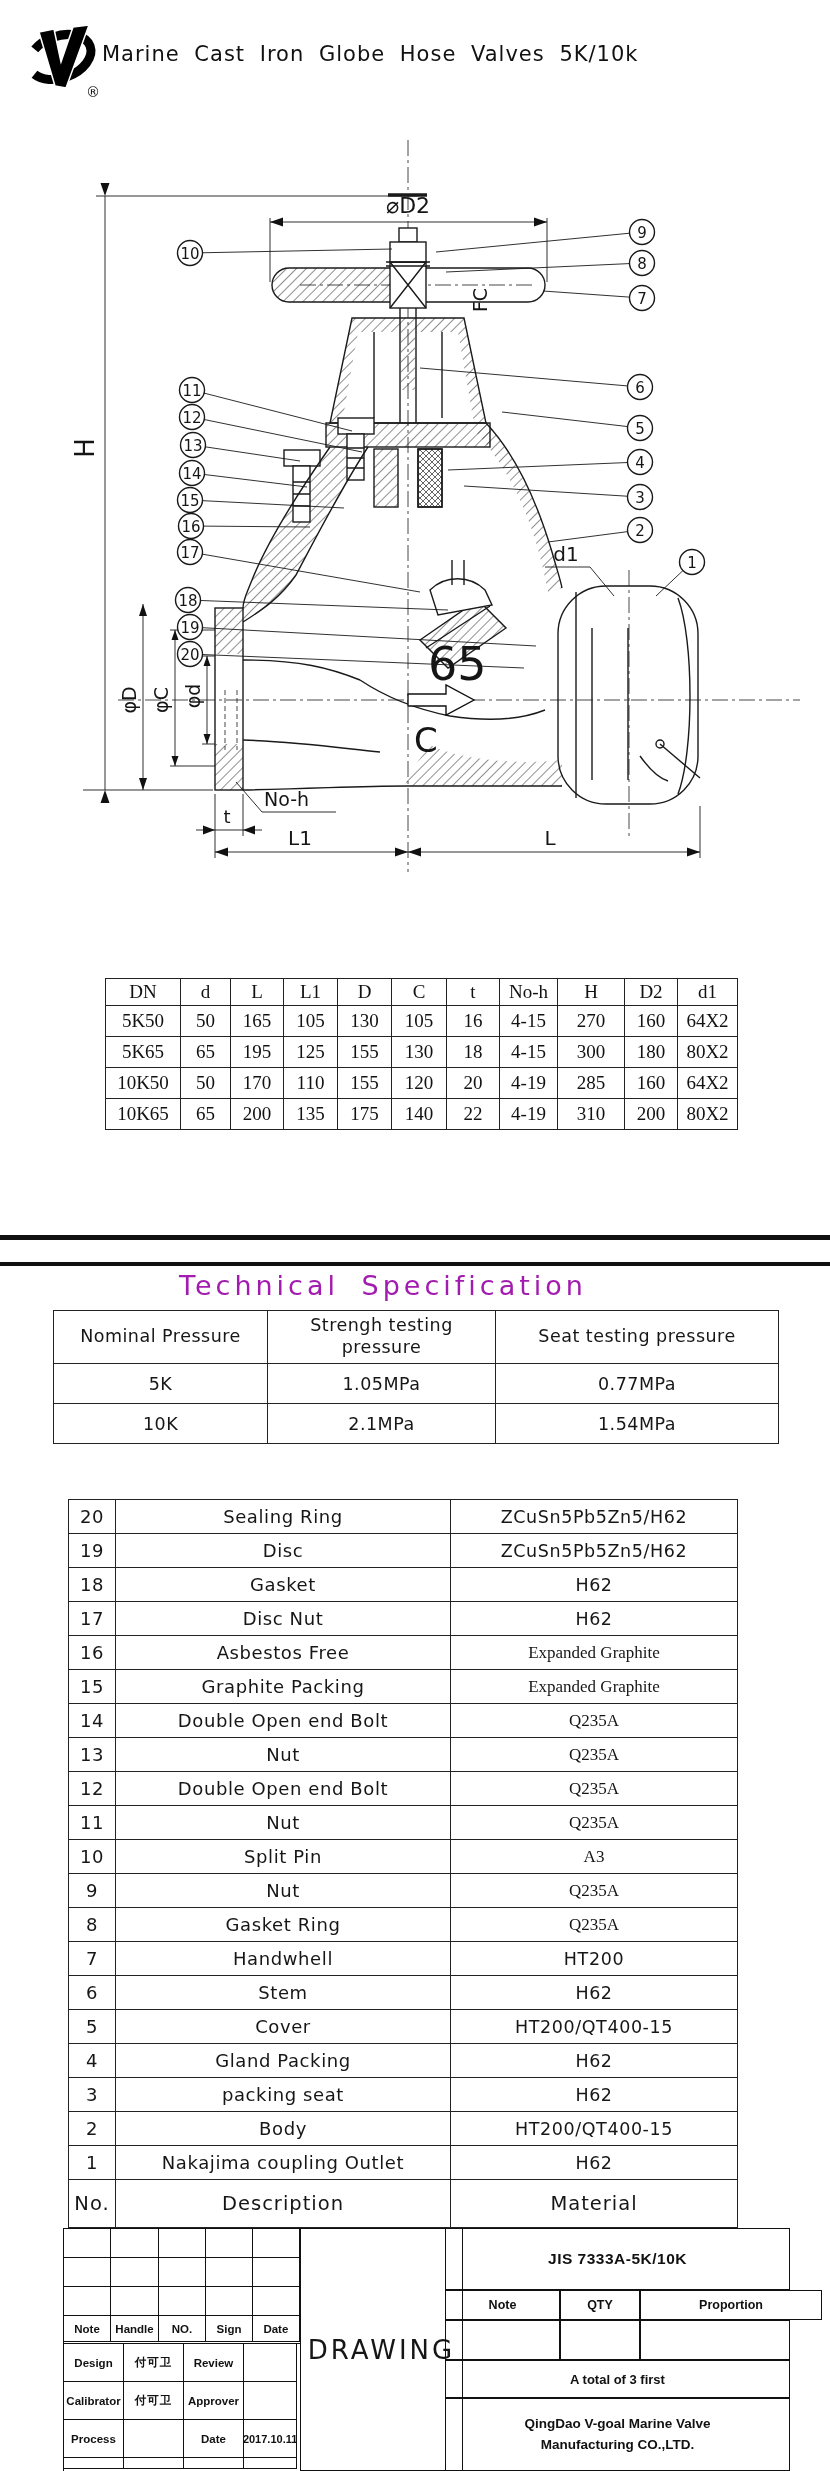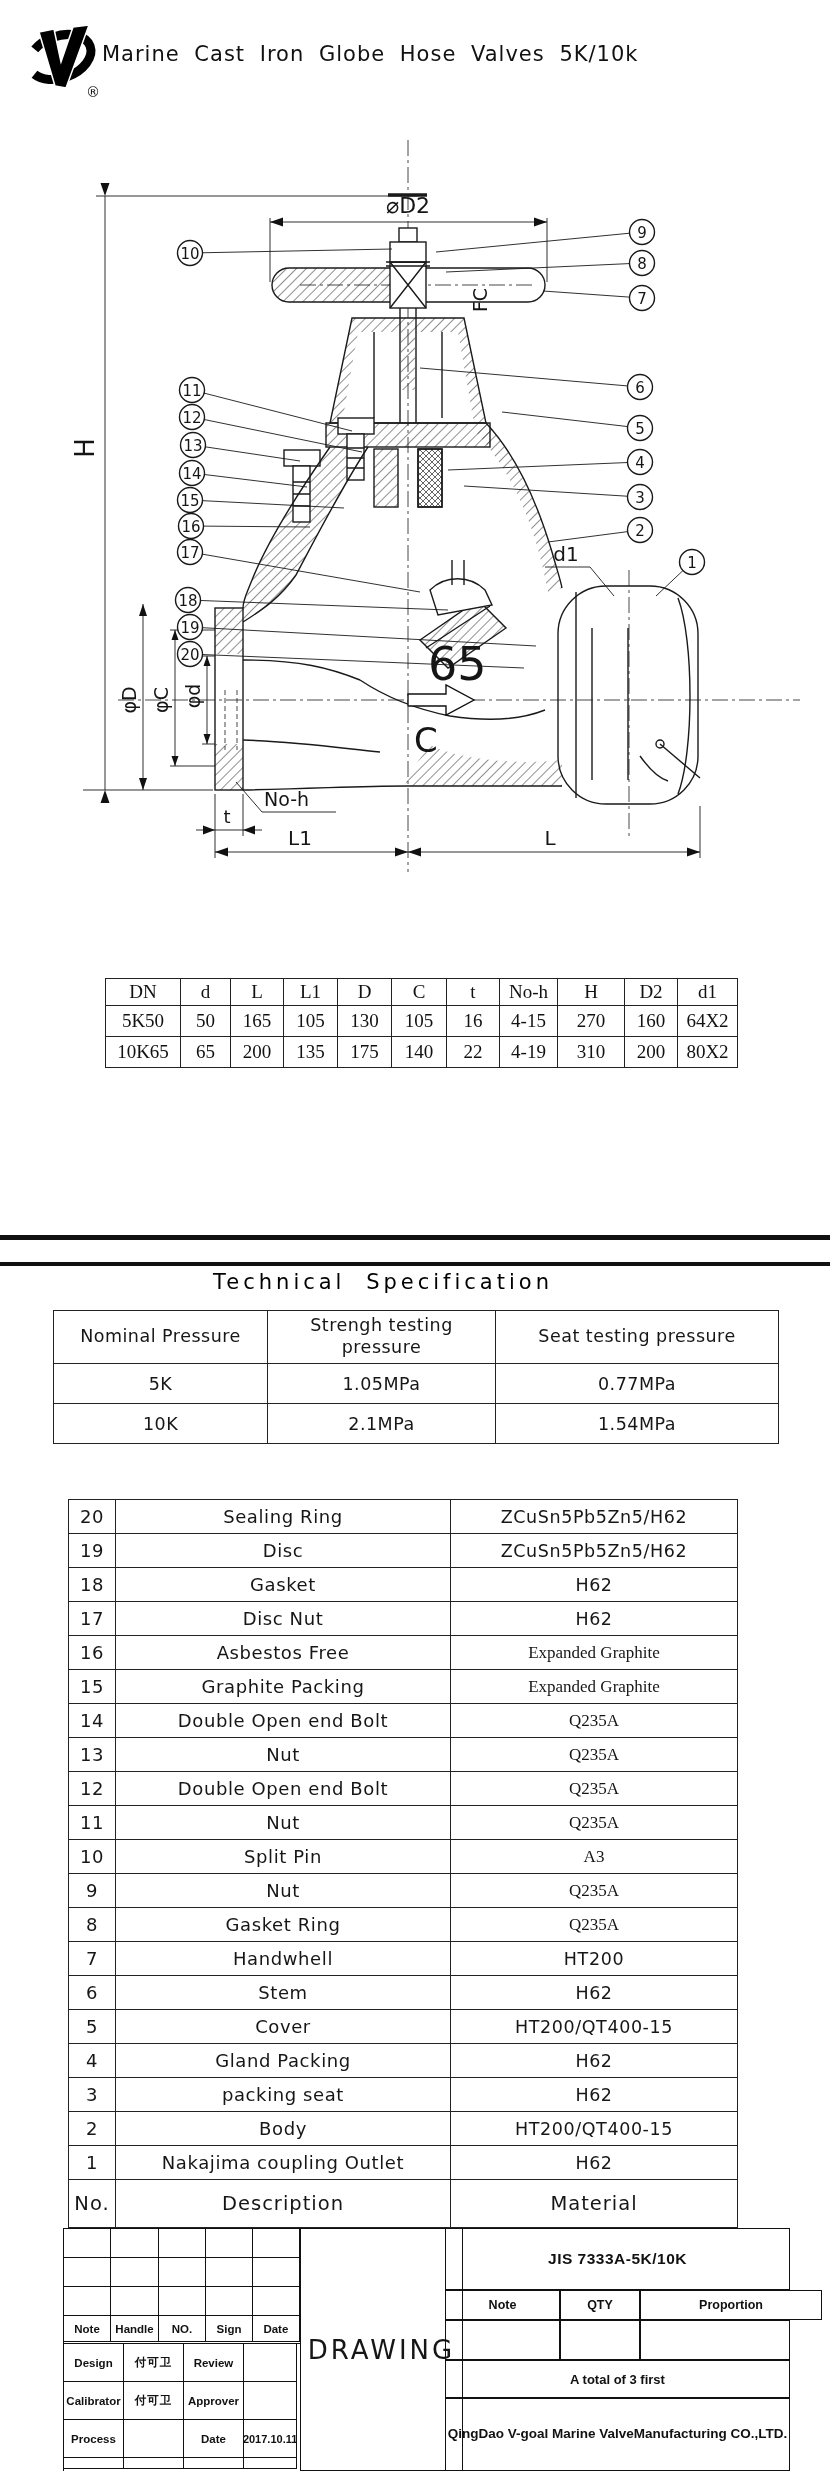--- a/index.html
+++ b/index.html
@@ -15,22 +15,22 @@
 svg text{fill:#151515;font-family:"DejaVu Sans",sans-serif}
 
 .rule{position:absolute;left:0;width:830px;background:#111}
 
 .dimtbl{position:absolute;left:105px;top:978px;border-collapse:collapse;table-layout:fixed;
   font-family:"Liberation Serif",serif;font-size:19px}
 .dimtbl th,.dimtbl td{border:1.5px solid #222;text-align:center;font-weight:normal;padding:0}
 .dimtbl thead th{height:27px}
 .dimtbl tbody td{height:31px}
 
-.spec-title{position:absolute;left:53px;top:1270px;width:660px;text-align:center;font-size:21px;
-  letter-spacing:4px;word-spacing:10px;color:#000000}
+.spec-title{position:absolute;left:53px;top:1270px;width:660px;text-align:center;font-size:27px;
+  letter-spacing:4px;word-spacing:10px;color:#a21caf}
 .spectbl{position:absolute;left:53px;top:1310px;border-collapse:collapse;table-layout:fixed;font-size:17.5px;letter-spacing:.5px}
 .spectbl th,.spectbl td{border:1.6px solid #222;text-align:center;font-weight:normal;padding:0}
 .spectbl thead th{height:53px;line-height:1.25}
 .spectbl tbody td{height:40px}
 .wrapnarrow{display:inline-block;width:150px}
 
 .partstbl{position:absolute;left:68px;top:1499px;border-collapse:collapse;table-layout:fixed}
 .partstbl td{border:1.5px solid #222;text-align:center;padding:0;height:34px;font-size:18px;letter-spacing:.6px}
 .partstbl tr.pfoot td{height:48px;font-size:19.5px;letter-spacing:1px}
 td.mser{font-family:"Liberation Serif",serif;font-size:17px;letter-spacing:0}
@@ -298,20 +298,46 @@
           <td>105</td>
           <td>130</td>
           <td>105</td>
           <td>16</td>
           <td>4-15</td>
           <td>270</td>
           <td>160</td>
           <td>64X2</td>
         </tr>
         <tr>
+          <td>5K65</td>
+          <td>65</td>
+          <td>195</td>
+          <td>125</td>
+          <td>155</td>
+          <td>130</td>
+          <td>18</td>
+          <td>4-15</td>
+          <td>300</td>
+          <td>180</td>
+          <td>80X2</td>
+        </tr>
+        <tr>
+          <td>10K50</td>
+          <td>50</td>
+          <td>170</td>
+          <td>110</td>
+          <td>155</td>
+          <td>120</td>
+          <td>20</td>
+          <td>4-19</td>
+          <td>285</td>
+          <td>160</td>
+          <td>64X2</td>
+        </tr>
+        <tr>
           <td>10K65</td>
           <td>65</td>
           <td>200</td>
           <td>135</td>
           <td>175</td>
           <td>140</td>
           <td>22</td>
           <td>4-19</td>
           <td>310</td>
           <td>200</td>
@@ -517,18 +543,18 @@
     </div>
 
     <div class="cell" style="left:382px;top:0;width:345px;height:62px;font-size:15.5px;letter-spacing:.5px">JIS 7333A-5K/10K</div>
     <div class="cell" style="left:382px;top:62px;width:115px;height:30px;font-size:12.5px">Note</div>
     <div class="cell" style="left:497px;top:62px;width:80px;height:30px;font-size:12.5px">QTY</div>
     <div class="cell" style="left:577px;top:62px;width:182px;height:30px;font-size:12.5px">Proportion</div>
     <div class="cell" style="left:382px;top:92px;width:115px;height:40px"></div>
     <div class="cell" style="left:497px;top:92px;width:80px;height:40px"></div>
     <div class="cell" style="left:577px;top:92px;width:150px;height:40px"></div>
     <div class="cell" style="left:382px;top:132px;width:345px;height:38px;font-size:13px">A total of 3 first</div>
-    <div class="cell" style="left:382px;top:170px;width:345px;height:73px;flex-direction:row;font-size:13.5px;line-height:1.55">
+    <div class="cell" style="left:382px;top:170px;width:345px;height:73px;flex-direction:column;font-size:13.5px;line-height:1.55">
       <span>QingDao V-goal Marine Valve</span>
       <span>Manufacturing CO.,LTD.</span>
     </div>
   </div>
 </div>
 
 </body></html>

